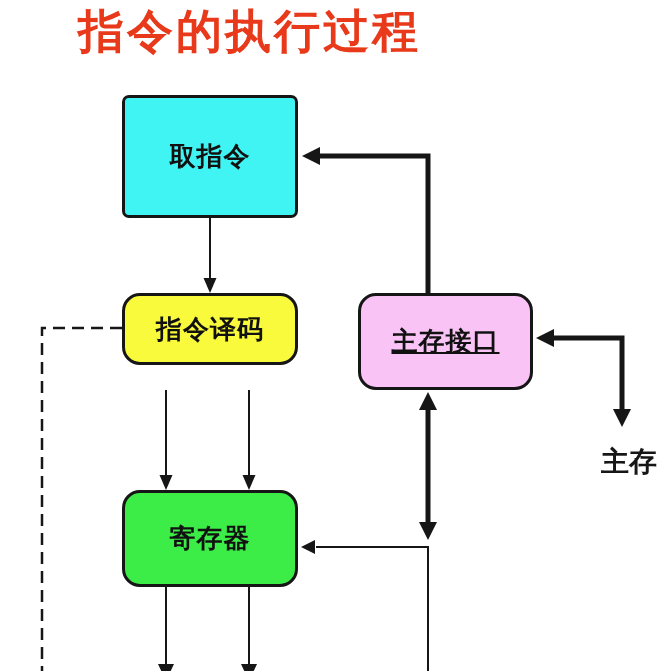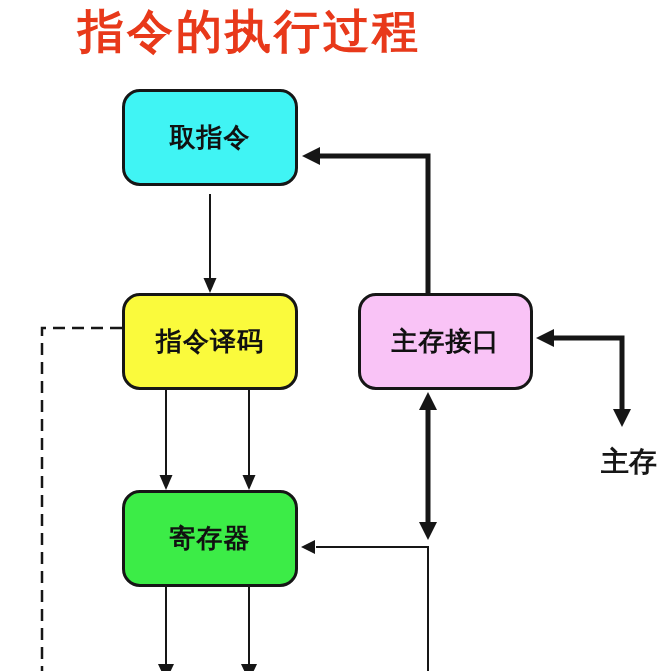--- a/index.html
+++ b/index.html
@@ -33,22 +33,22 @@
     display: flex;
     align-items: center;
     justify-content: center;
     border: 3px solid #161616;
     border-radius: 18px;
     font-size: 26px;
     font-weight: bold;
     color: #111111;
     letter-spacing: 1px;
   }
-  .node-fetch        { left: 122px; top:  89px; width: 176px; height: 97px; }
-  .node-decode       { left: 122px; top: 293px; width: 176px; height: 97px; }
+  .node-fetch        { left: 122px; top:  95px; width: 176px; height: 123px; border-radius: 7px; }
+  .node-decode       { left: 122px; top: 293px; width: 176px; height: 72px; }
   .node-meminterface { left: 358px; top: 293px; width: 175px; height: 97px; }
   .node-registers    { left: 122px; top: 490px; width: 176px; height: 97px; }
   .floating-label {
     position: absolute;
     left: 593px; top: 443px;
     width: 72px; height: 38px;
     display: flex;
     align-items: center;
     justify-content: center;
     font-size: 28px;
@@ -101,21 +101,21 @@
   </svg>
 
   <div class="node node-fetch" style="background-color: rgb(64, 244, 244);">
     <span>取指令</span>
   </div>
 
   <div class="node node-decode" style="background-color: rgb(250, 250, 60);">
     <span>指令译码</span>
   </div>
 
-  <div class="node node-meminterface" style="background-color: rgb(249, 195, 246);">
+  <div class="node node-meminterface" style="background-color: rgb(249, 195, 246); text-decoration: underline;">
     <span>主存接口</span>
   </div>
 
   <div class="node node-registers" style="background-color: rgb(60, 236, 71);">
     <span>寄存器</span>
   </div>
 
   <div class="floating-label">主存</div>
 
 </div>

